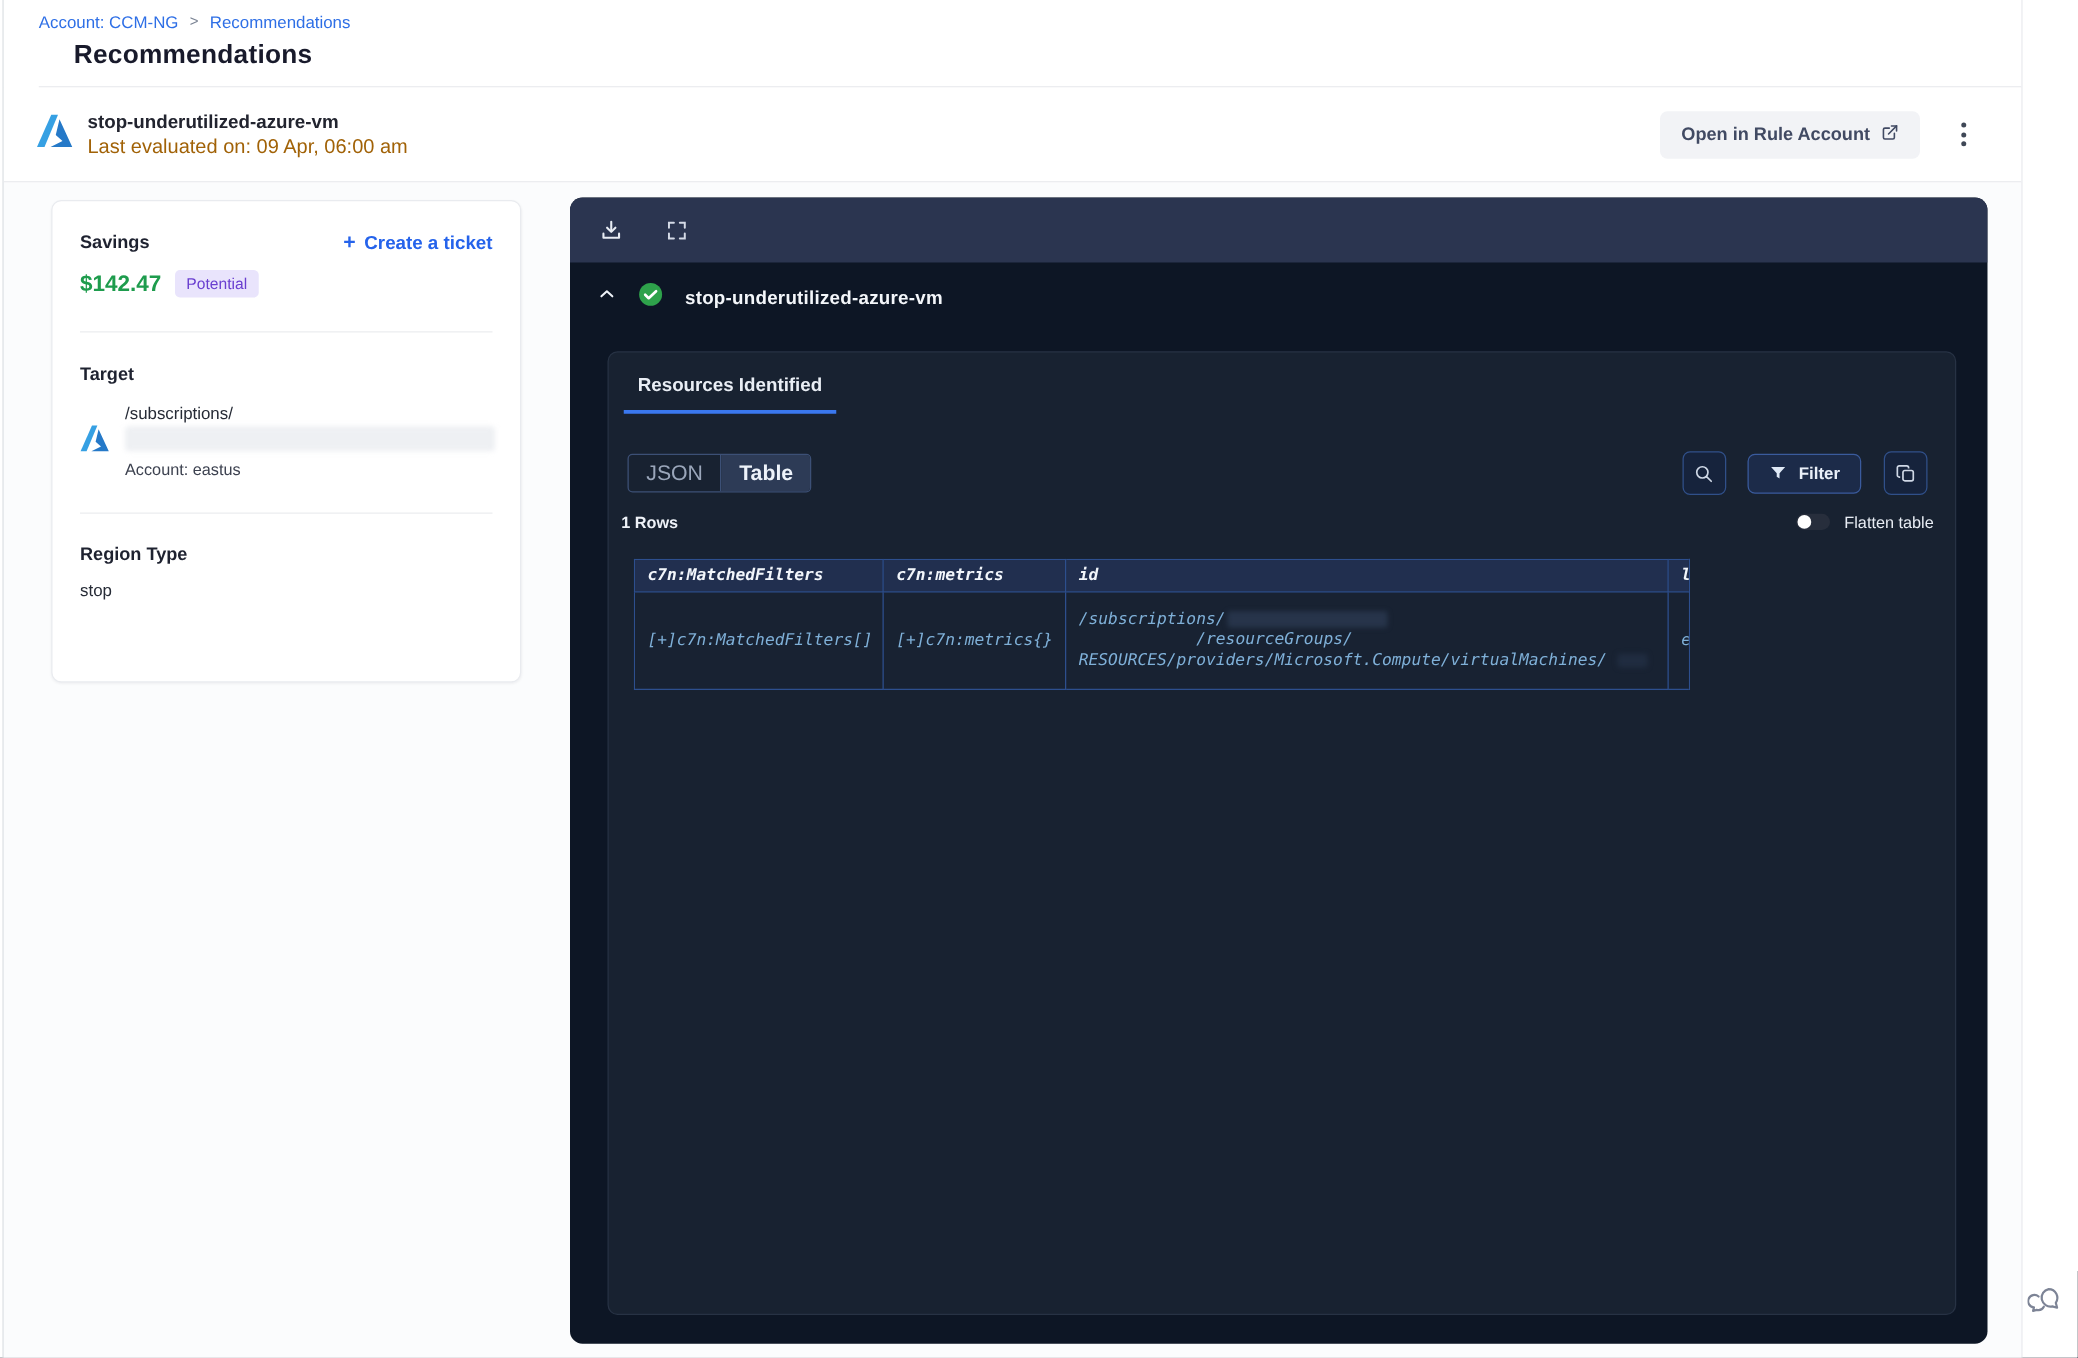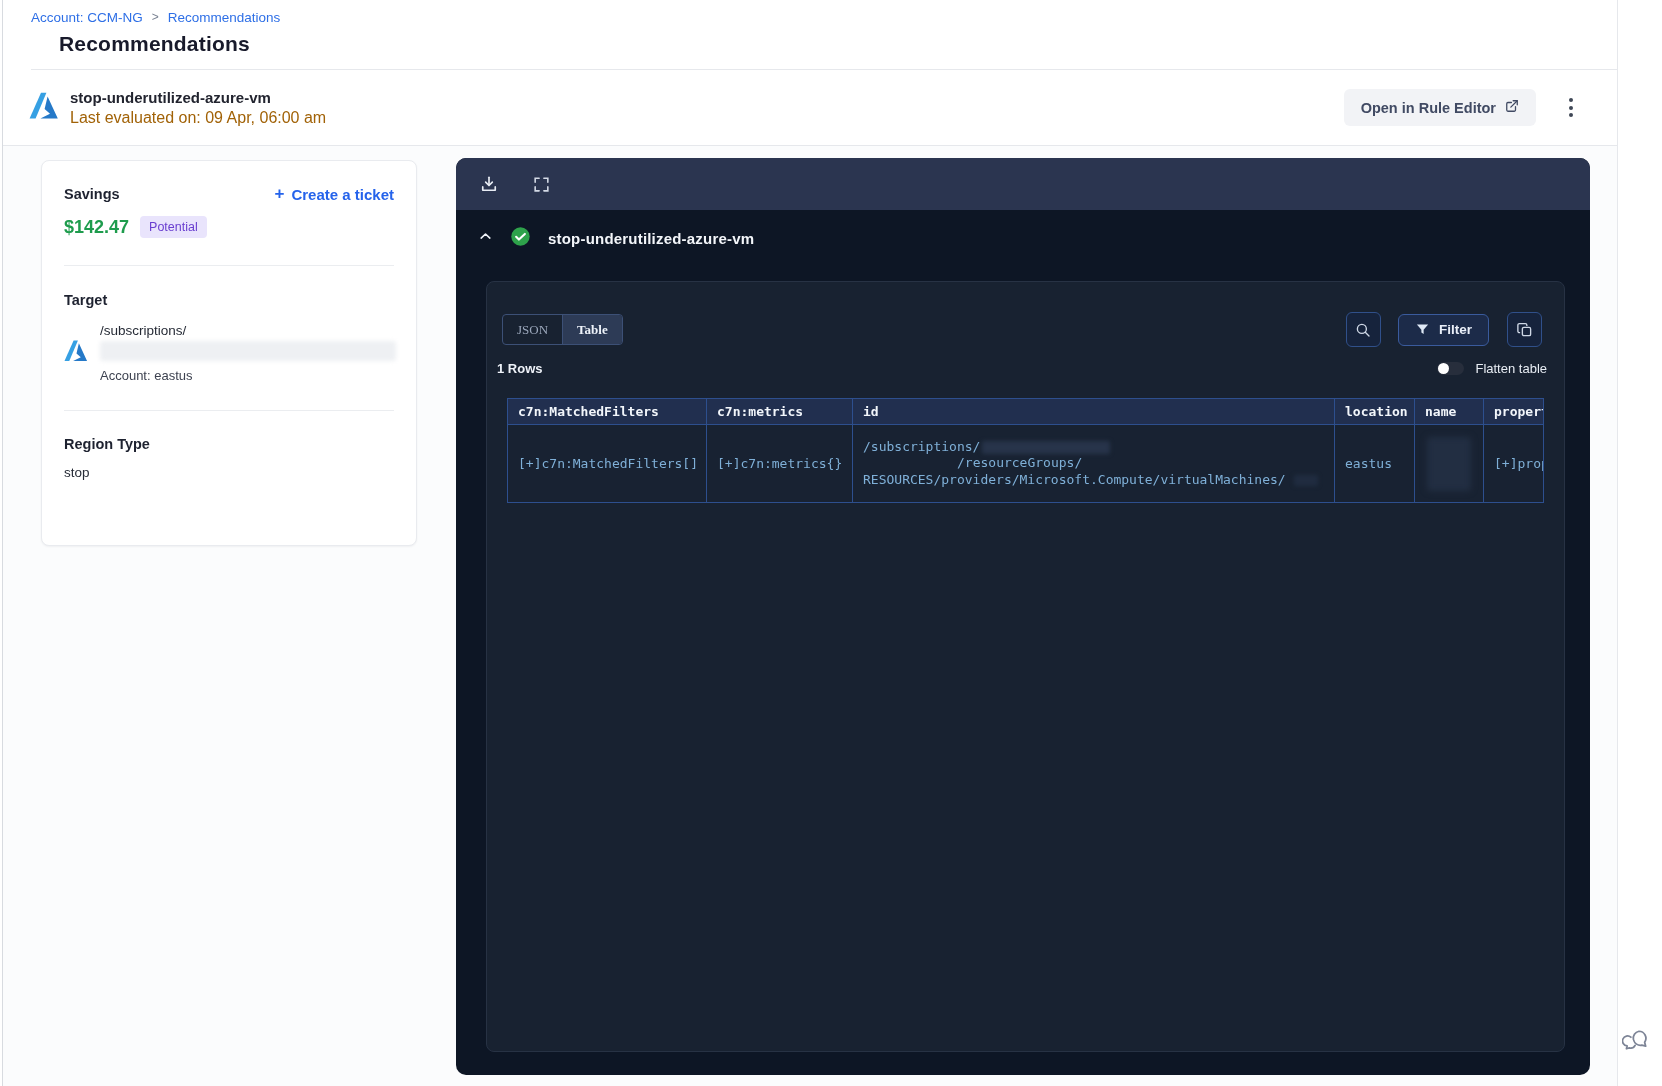--- a/index.html
+++ b/index.html
@@ -65,37 +65,37 @@
   .rule-row .rule-name { font-size:15px; font-weight:700; color:#f3f6fa; letter-spacing:.2px; }
 
   .inner-card { margin:17px 25px 0 30px; height:771px; background:#182231;
                 border:1px solid #273244; border-radius:8px; position:relative; }
   .tabs { padding:18px 0 0 12px; }
   .tab { display:inline-block; width:170px; text-align:center; color:#e9eef5; font-weight:700; font-size:15px;
          padding-bottom:11px; border-bottom:3px solid #3a78ef; cursor:pointer; }
 
   .controls-row { display:flex; align-items:center; margin:30px 22px 0 15px; }
   .segmented { display:flex; border:1px solid #3c5076; border-radius:4px; overflow:hidden; height:31px; }
-  .seg { display:flex; align-items:center; padding:0 14px; font-size:13px; cursor:pointer;font-family:Liberation Serif, serif; }
+  .seg { display:flex; align-items:center; padding:0 14px; font-size:17px; cursor:pointer; }
   .seg-json { color:#9aa6ba; border-right:1px solid #3c5076; }
   .seg-table { color:#eef3fa; font-weight:700; background:#2d3b56; }
   .ctrl-spacer { flex:1; }
   .icon-btn { width:35px; height:35px; border:1px solid #30508a; background:#16233c; border-radius:6px;
               display:grid; place-items:center; cursor:pointer; }
   .filter-btn { height:32px; margin:0 18px 0 17px; padding:0 16px; display:flex; align-items:center; gap:9px;
                 background:#1c2b49; border:1px solid #3a5b9d; border-radius:6px; color:#e9eff8;
                 font-weight:700; font-size:13.5px; font-family:inherit; cursor:pointer; }
 
   .rows-row { display:flex; align-items:center; margin:14px 17px 0 10px; }
   .rows-count { font-size:13px; font-weight:700; color:#eef2f8; }
   .toggle { width:27px; height:13px; background:#272e3c; border-radius:7px; position:relative; cursor:pointer; }
   .toggle .knob { position:absolute; left:1px; top:1px; width:11px; height:11px; border-radius:50%; background:#ffffff; }
   .flatten-label { font-size:13px; color:#e8edf4; margin-left:11px; }
 
-  .table-wrap { margin:22px 22px 0 20px; width:1037px; overflow:hidden; border-right:1px solid #2d4f8e; }
+  .table-wrap { margin:22px 22px 0 20px; width:845px; overflow:hidden; border-right:1px solid #2d4f8e;font-style:italic; }
   table.res { border-collapse:collapse; table-layout:fixed; width:1236px; }
   table.res th { background:#212f4f; border:1px solid #2d4f8e; font-family:"DejaVu Sans Mono", monospace;
                  font-size:13px; font-weight:700; color:#f2f6fb; text-align:left; padding:4px 10px; height:26px;
                  white-space:nowrap; overflow:hidden; }
   table.res td { background:#182232; border:1px solid #2d4f8e; font-family:"DejaVu Sans Mono", monospace;
                  font-size:13px; color:#7fb0d8; padding:8px 10px; height:78px; vertical-align:middle;
                  white-space:nowrap; overflow:hidden; }
   td.id-cell { color:#e2e8f0; font-size:12.5px; line-height:16.5px; padding:6px 10px; }
   .id-indent { padding-left:94px; }
   .redact-dark { display:inline-block; background:#27344a; border-radius:2px; filter:blur(2px); vertical-align:middle; }
@@ -129,21 +129,21 @@
           <polygon points="62,18 96,92 38,92 70,76 52,60" fill="#2579c8"></polygon>
         </svg>
       </span>
       <div class="rh-texts">
         <span class="rh-name">stop-underutilized-azure-vm</span>
         <span class="rh-sub">Last evaluated on: 09 Apr, 06:00 am</span>
       </div>
     </div>
     <div class="rh-spacer"></div>
     <button class="open-editor-btn">
-      <span>Open in Rule Editor</span>
+      <span>Open in Rule Account</span>
       <span>
         <svg width="14" height="14" viewBox="0 0 24 24" fill="none" stroke="#414a63" stroke-width="2.2" stroke-linecap="round" stroke-linejoin="round">
           <path d="M18 13v6a2 2 0 0 1-2 2H5a2 2 0 0 1-2-2V8a2 2 0 0 1 2-2h6"></path>
           <path d="M14 3h7v7"></path>
             <path d="M10 14 21 3"></path>
         </svg>
       </span>
     </button>
     <div class="kebab">
         <i></i>
@@ -216,20 +216,23 @@
         <span>
           <svg width="21" height="21" viewBox="0 0 24 24">
             <circle cx="12" cy="12" r="10.5" fill="#2ea24b"></circle>
             <path d="M7 12.3l3.2 3.2L17 9.1" fill="none" stroke="#ffffff" stroke-width="2.4" stroke-linecap="round" stroke-linejoin="round"></path>
           </svg>
         </span>
         <span class="rule-name">stop-underutilized-azure-vm</span>
       </div>
 
       <div class="inner-card">
+        <div class="tabs">
+          <span class="tab">Resources Identified</span>
+        </div>
 
         <div class="controls-row">
           <div class="segmented">
             <span class="seg seg-json">JSON</span>
             <span class="seg seg-table">Table</span>
           </div>
           <div class="ctrl-spacer"></div>
           <button class="icon-btn">
             <svg width="18" height="18" viewBox="0 0 24 24" fill="none" stroke="#cfd8e6" stroke-width="1.8" stroke-linecap="round">
               <circle cx="10.5" cy="10.5" r="6"></circle>

